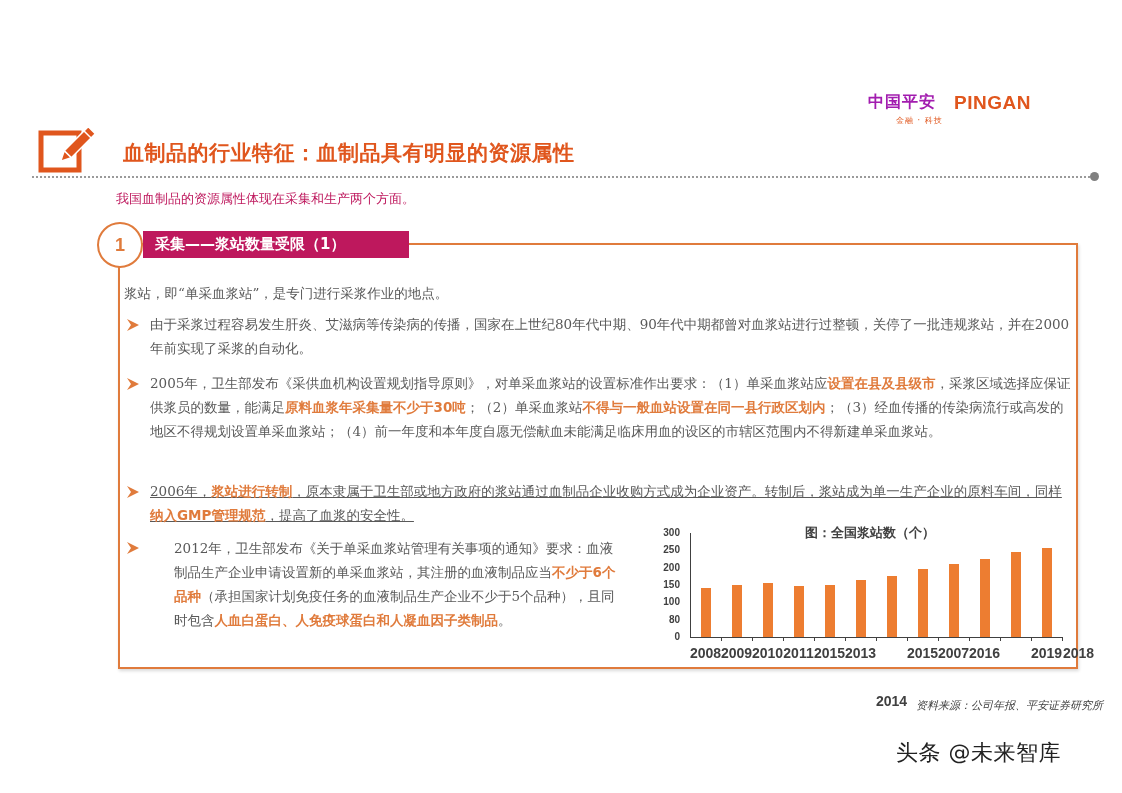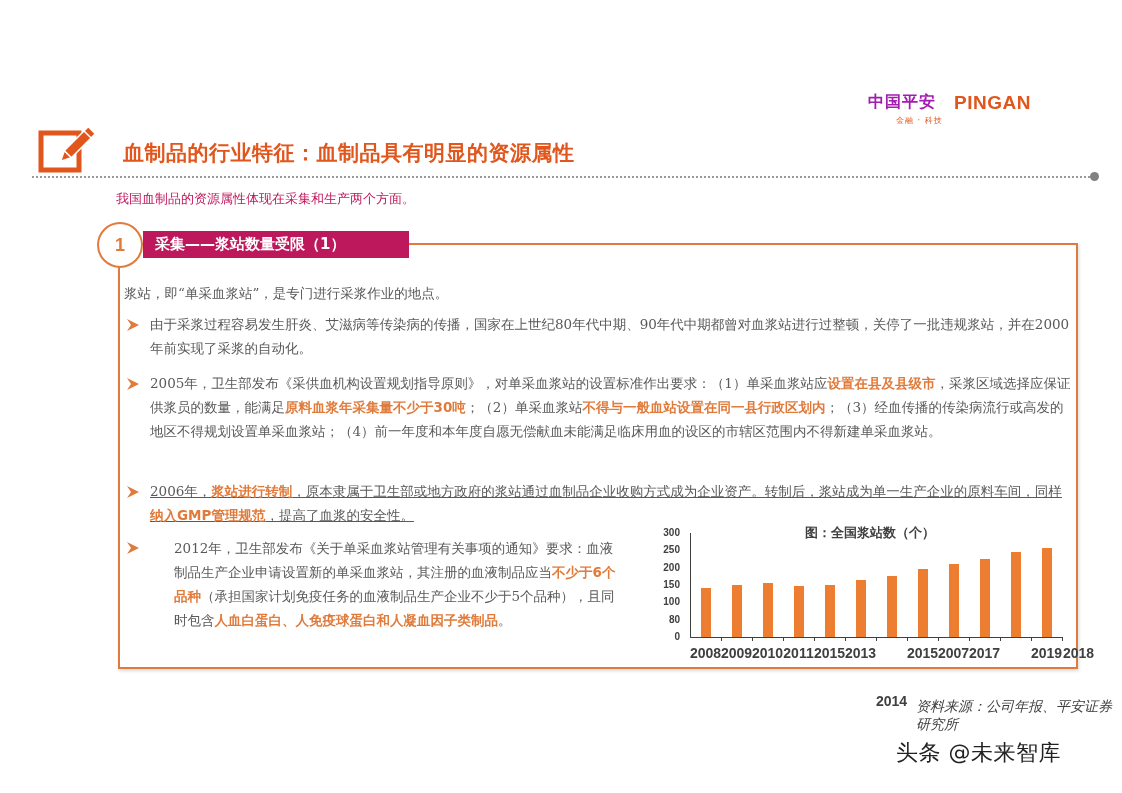--- a/index.html
+++ b/index.html
@@ -33,21 +33,21 @@
 
   .chart { position: absolute; left: 650px; top: 518px; width: 420px; height: 145px; }
   .chart-title { position: absolute; left: 155px; top: 6px; font-size: 13px; font-weight: bold; color: #404040; }
   .y-tick { position: absolute; left: 0; width: 30px; text-align: right; font-family: "Liberation Sans", sans-serif; font-weight: bold; font-size: 10px; color: #404040; }
   .y-axis { position: absolute; left: 40px; top: 15px; width: 1px; height: 104px; background: #404040; }
   .x-axis { position: absolute; left: 40px; top: 119px; width: 372px; height: 1px; background: #404040; }
   .bar { position: absolute; width: 10px; background: #ed7d31; }
   .x-tick { position: absolute; top: 119px; width: 1px; height: 4px; background: #404040; }
   .x-label { position: absolute; top: 127px; width: 31px; text-align: center; font-family: "Liberation Sans", sans-serif; font-weight: bold; font-size: 14px; color: #404040; }
 
-  .source { position: absolute; left: 916px; top: 698px; font-family: Liberation Sans, sans-serif; font-style: italic; font-size: 14px; color: #404040; }
+  .source { position: absolute; left: 916px; top: 698px; font-family: Liberation Sans, sans-serif; font-style: italic; font-size: 11px; color: #404040; text-align: center; }
   .watermark { position: absolute; left: 896px; top: 738px; font-size: 22px; color: #222; letter-spacing: 0.5px; }
 </style>
 </head>
 <body>
 
 <div class="logo">
   <span class="logo-cn">中国平安</span>
   <span class="logo-en">PINGAN</span>
   <span class="logo-sub">金融 · 科技</span>
 </div>
@@ -138,21 +138,21 @@
       <div class="x-tick" style="left: 257px;"></div>
       <div class="x-label" style="left: 226px; margin-top: 48px;">2014</div>
       <div class="bar" style="left: 267.5px; top: 51.4px; height: 67.6px; background: rgb(237, 125, 49);"></div>
       <div class="x-tick" style="left: 288px;"></div>
       <div class="x-label" style="left: 257px;">2015</div>
       <div class="bar" style="left: 298.5px; top: 46.2px; height: 72.8px; background: rgb(237, 125, 49);"></div>
       <div class="x-tick" style="left: 319px;"></div>
       <div class="x-label" style="left: 288px;">2007</div>
       <div class="bar" style="left: 329.5px; top: 41.3467px; height: 77.6533px; background: rgb(237, 125, 49);"></div>
       <div class="x-tick" style="left: 350px;"></div>
-      <div class="x-label" style="left: 319px;">2017</div>
+      <div class="x-label" style="left: 319px;">2016</div>
       <div class="bar" style="left: 360.5px; top: 34.4133px; height: 84.5867px; background: rgb(237, 125, 49);"></div>
       <div class="x-tick" style="left: 381px;"></div>
       <div class="x-label" style="left: 369px; margin-left: 44px;">2018</div>
       <div class="bar" style="left: 391.5px; top: 29.56px; height: 89.44px; background: rgb(237, 125, 49);"></div>
       <div class="x-tick" style="left: 412px;"></div>
       <div class="x-label" style="left: 381px;">2019</div>
     </div>
 </div>
 
 <div class="source">资料来源：公司年报、平安证券研究所</div>

